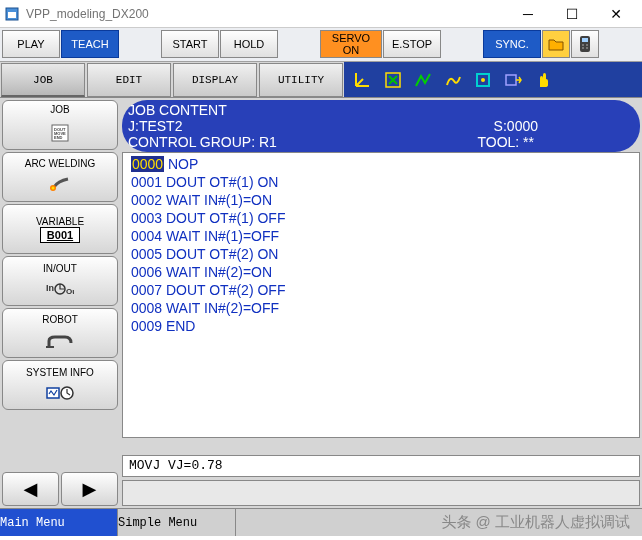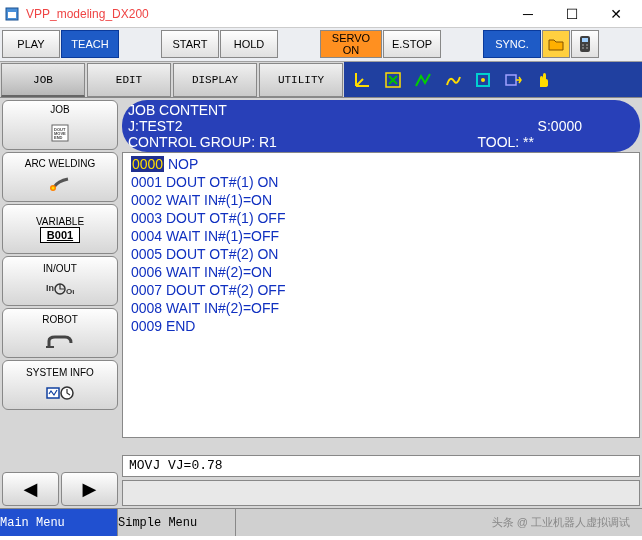--- a/index.html
+++ b/index.html
@@ -1,20 +1,20 @@
 <!DOCTYPE html>
 <html><head>
 <meta charset="utf-8">
 <style>
 * { box-sizing: border-box; margin: 0; padding: 0; font-family: Arial, sans-serif; }
 body { width: 642px; height: 540px; background: #fff; overflow: hidden; }
 
 .titlebar { height: 28px; background: #fff; border-bottom: 1px solid #ccc; display: flex; align-items: center; padding: 0 4px; }
 .titlebar .icon { width: 16px; height: 16px; margin-right: 6px; }
-.titlebar .title { font-size: 12px; color: #ef4444; flex: 1; }
+.titlebar .title { font-size: 12px; color: #737373; flex: 1; }
 .titlebar .wbtn { width: 44px; height: 26px; display: flex; align-items: center; justify-content: center; font-size: 14px; color: #000; }
 
 .row1 { height: 34px; background: #eceef2; border-bottom: 1px solid #a0a0a0; display: flex; align-items: flex-start; padding: 2px; gap: 1px; }
 .btn1 { height: 28px; border: 1px solid #888; background: linear-gradient(#fefefe,#e0e0e0); font-size: 11px; padding: 0 10px; display: flex; align-items: center; justify-content: center; cursor: pointer; }
 .btn1.teach { background: #1e5bc6; color: #fff; border-color: #0a3a9b; }
 .btn1.servo { background: #ff9020; color: #000; }
 .btn1.sync { background: #1e5bc6; color: #fff; border-color: #0a3a9b; }
 .iconbtn { width: 28px; height: 28px; border: 1px solid #888; background: linear-gradient(#fefefe,#e0e0e0); display:flex; align-items:center; justify-content:center; }
 
 .row2 { height: 36px; background: #d6d6d6; border-bottom: 1px solid #888; display: flex; }
@@ -36,21 +36,21 @@
 .hline { display: flex; justify-content: space-between; }
 .listing { flex: 1; background: #fff; border: 1px solid #888; font-family: 'Courier New', monospace; font-size: 14px; color: #1030c0; padding: 2px 4px; overflow: auto; }
 .listing .line { white-space: pre; line-height: 18px; }
 .listing .hl { background: #203090; color: #fff; display: inline; }
 .cmdline { height: 22px; background: #fff; border: 1px solid #888; margin-top: 17px; font-family: 'Courier New', monospace; font-size: 13px; padding: 2px 6px; color: #000; }
 .statusbar { height: 26px; background: #e8e8e8; border: 1px solid #888; margin-top: 3px; }
 
 .bottombar { height: 28px; display: flex; background: #d0d0d0; border-top: 1px solid #888; }
 .bbtn { width: 118px; height: 27px; font-size: 12px; display: flex; align-items: center; padding: 0 0; font-family: 'Courier New', monospace; cursor: pointer; border-right: 1px solid #888; }
 .bbtn.active { background: #2050d0; color: #fff; }
-.watermark { flex:1; display:flex; align-items:center; justify-content:flex-end; padding-right:12px; font-size:11px; color:#888; }
+.watermark { flex:1; display:flex; align-items:center; justify-content:flex-end; padding-right:12px; font-size:15px; color:#888; }
 </style>
 </head>
 <body>
 
 <div class="titlebar">
   <span class="icon">
     <svg width="16" height="16">
         <rect x="2" y="2" width="12" height="12" fill="#4a90d9" stroke="#1a5090"></rect>
         <rect x="4" y="6" width="8" height="6" fill="#fff"></rect>
       </svg>
@@ -189,21 +189,21 @@
       <div class="navbtn">◀</div>
       <div class="navbtn" style="color:#000">▶</div>
     </div>
   </div>
 
   <div class="content">
     <div class="header-blue">
       <div>JOB CONTENT</div>
       <div class="hline">
         <span><span>J:</span><span>TEST2</span></span>
-        <span style="margin-right:52px"><span>S:</span><span>0000</span></span>
+        <span style="margin-right:96px"><span>S:</span><span>0000</span></span>
       </div>
       <div class="hline">
         <span><span>CONTROL GROUP:</span> <span>R1</span></span>
         <span style="margin-right:100px"><span>TOOL:</span> <span>**</span></span>
       </div>
     </div>
     <div class="listing" id="listing">
         <div class="line"> <span class="hl" style="background: rgb(32, 48, 144); color: rgb(255, 221, 0); padding: 0px 1px;">0000</span> <span class="hl" style="background:#fff;color:#1030c0">NOP</span></div>
         <div class="line"> 0001 DOUT OT#(1) ON</div>
         <div class="line"> 0002 WAIT IN#(1)=ON</div>

